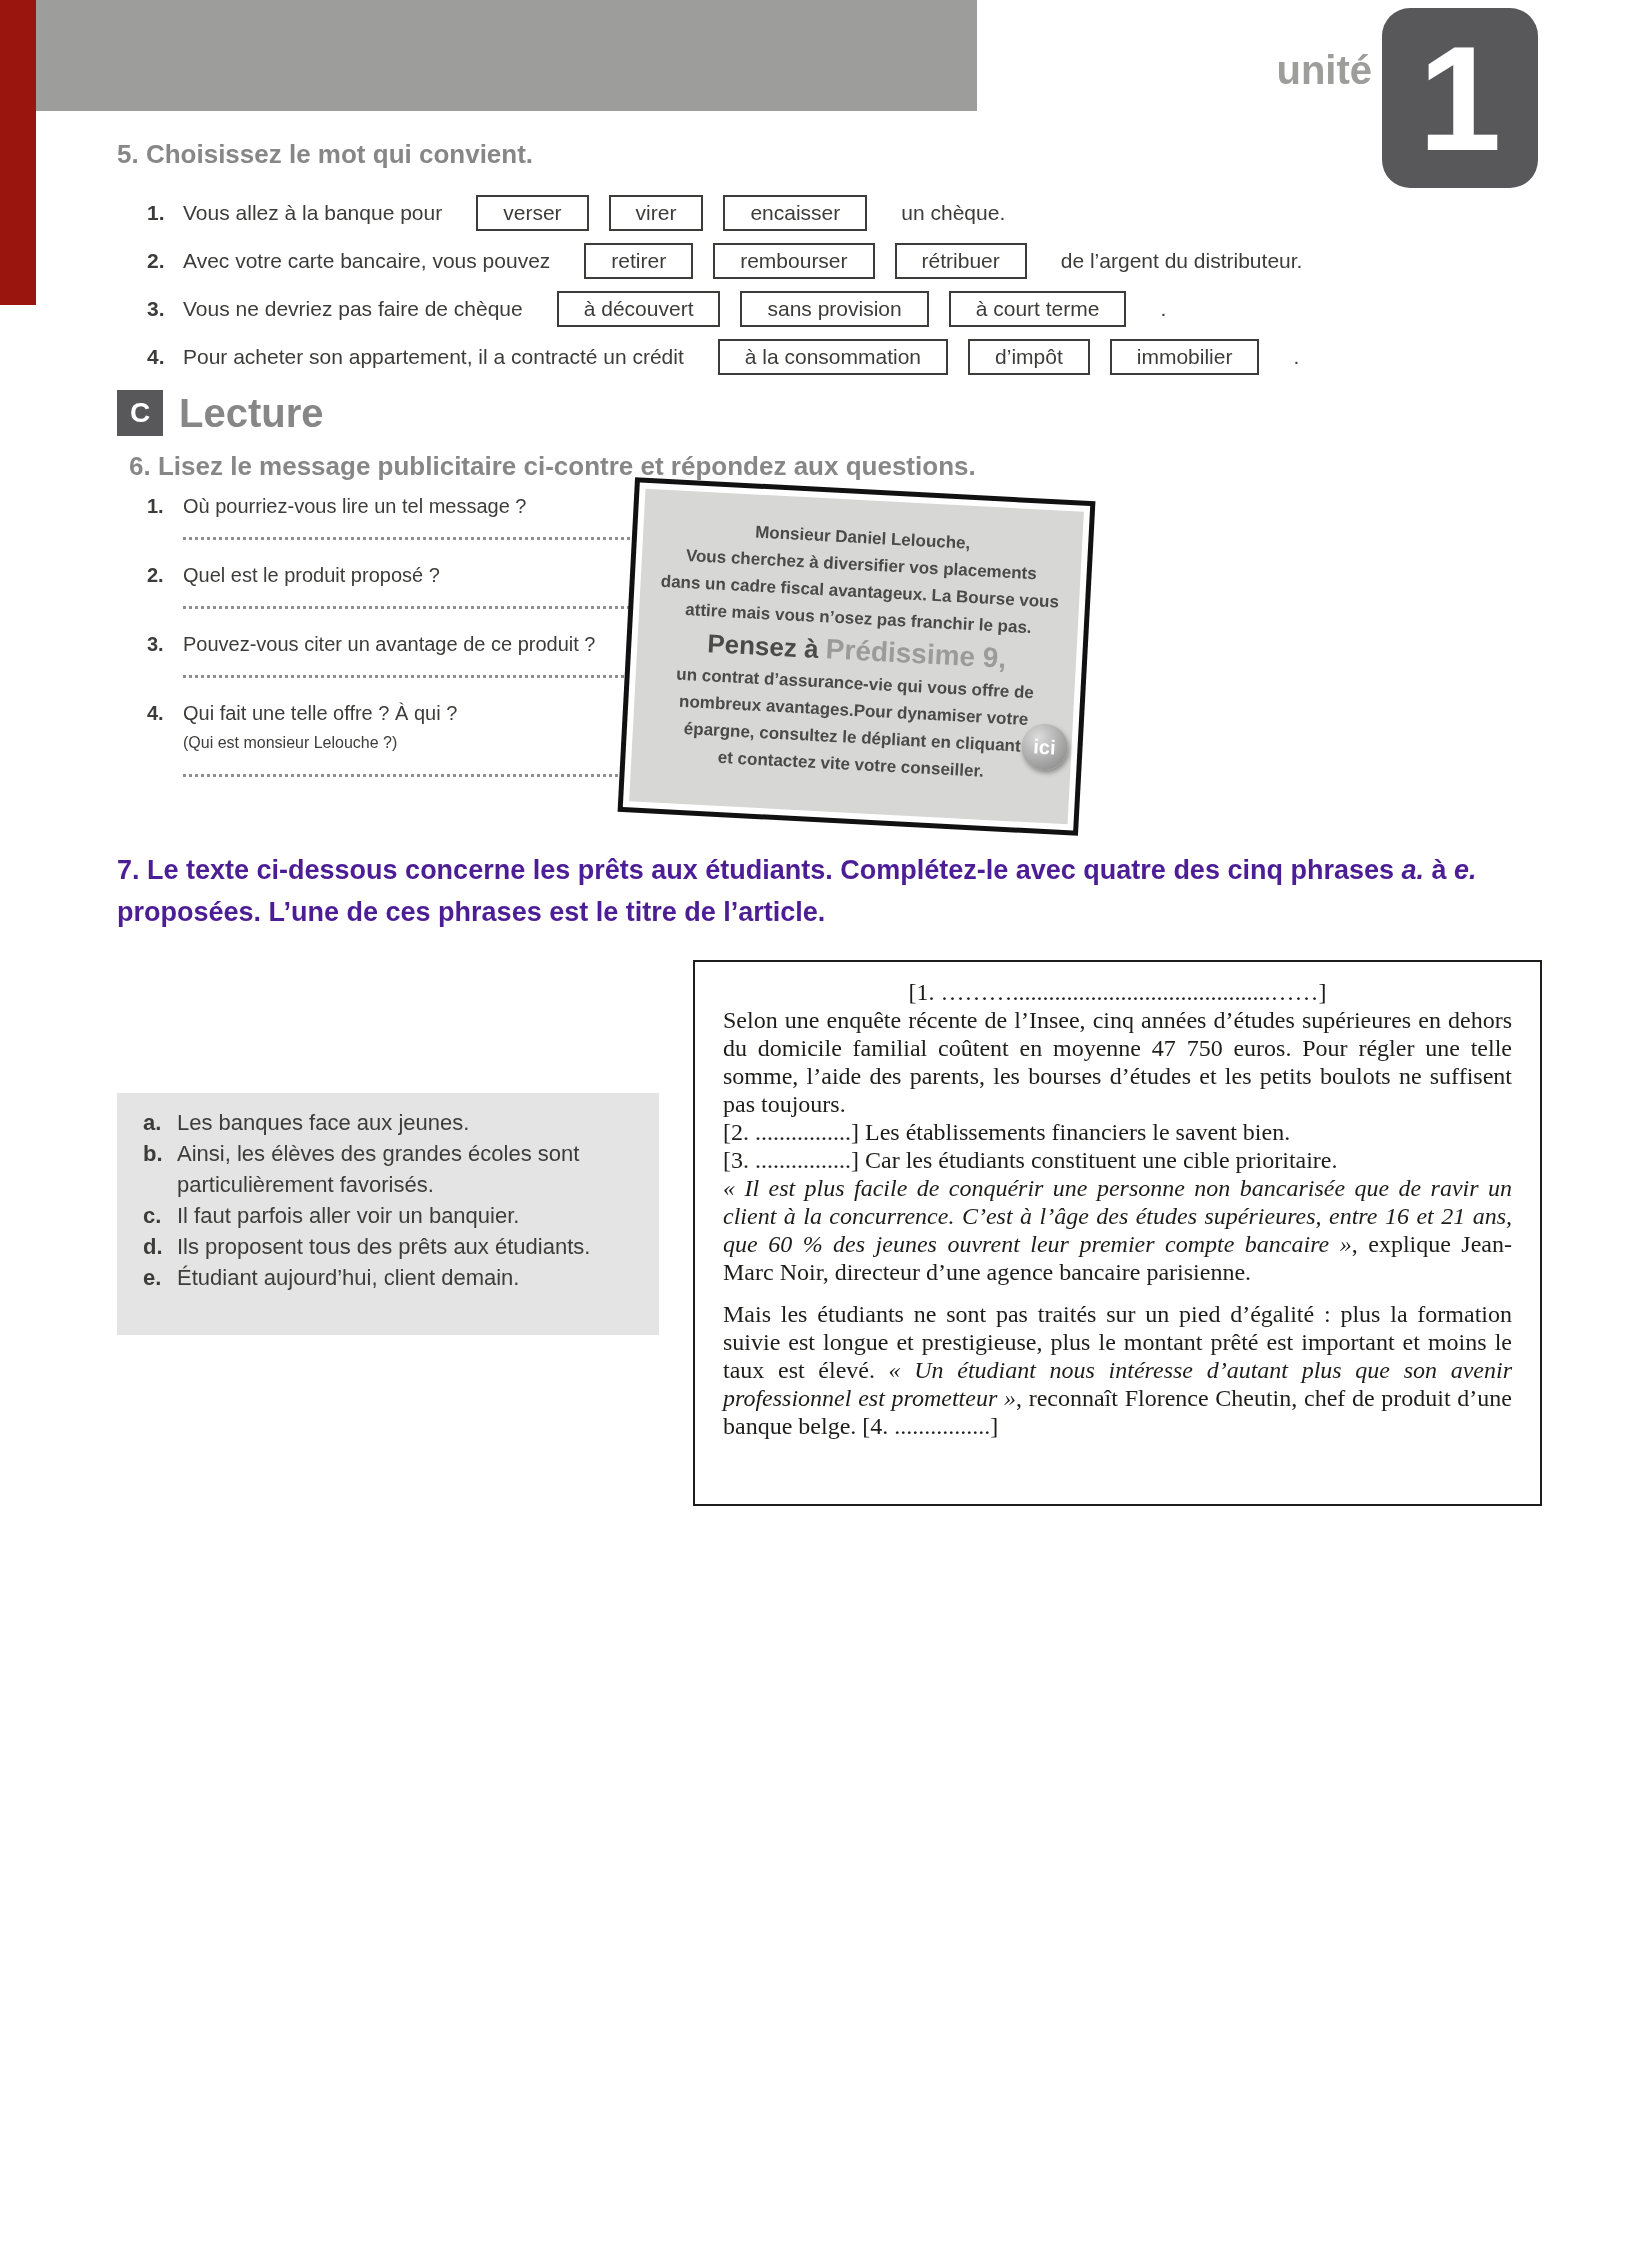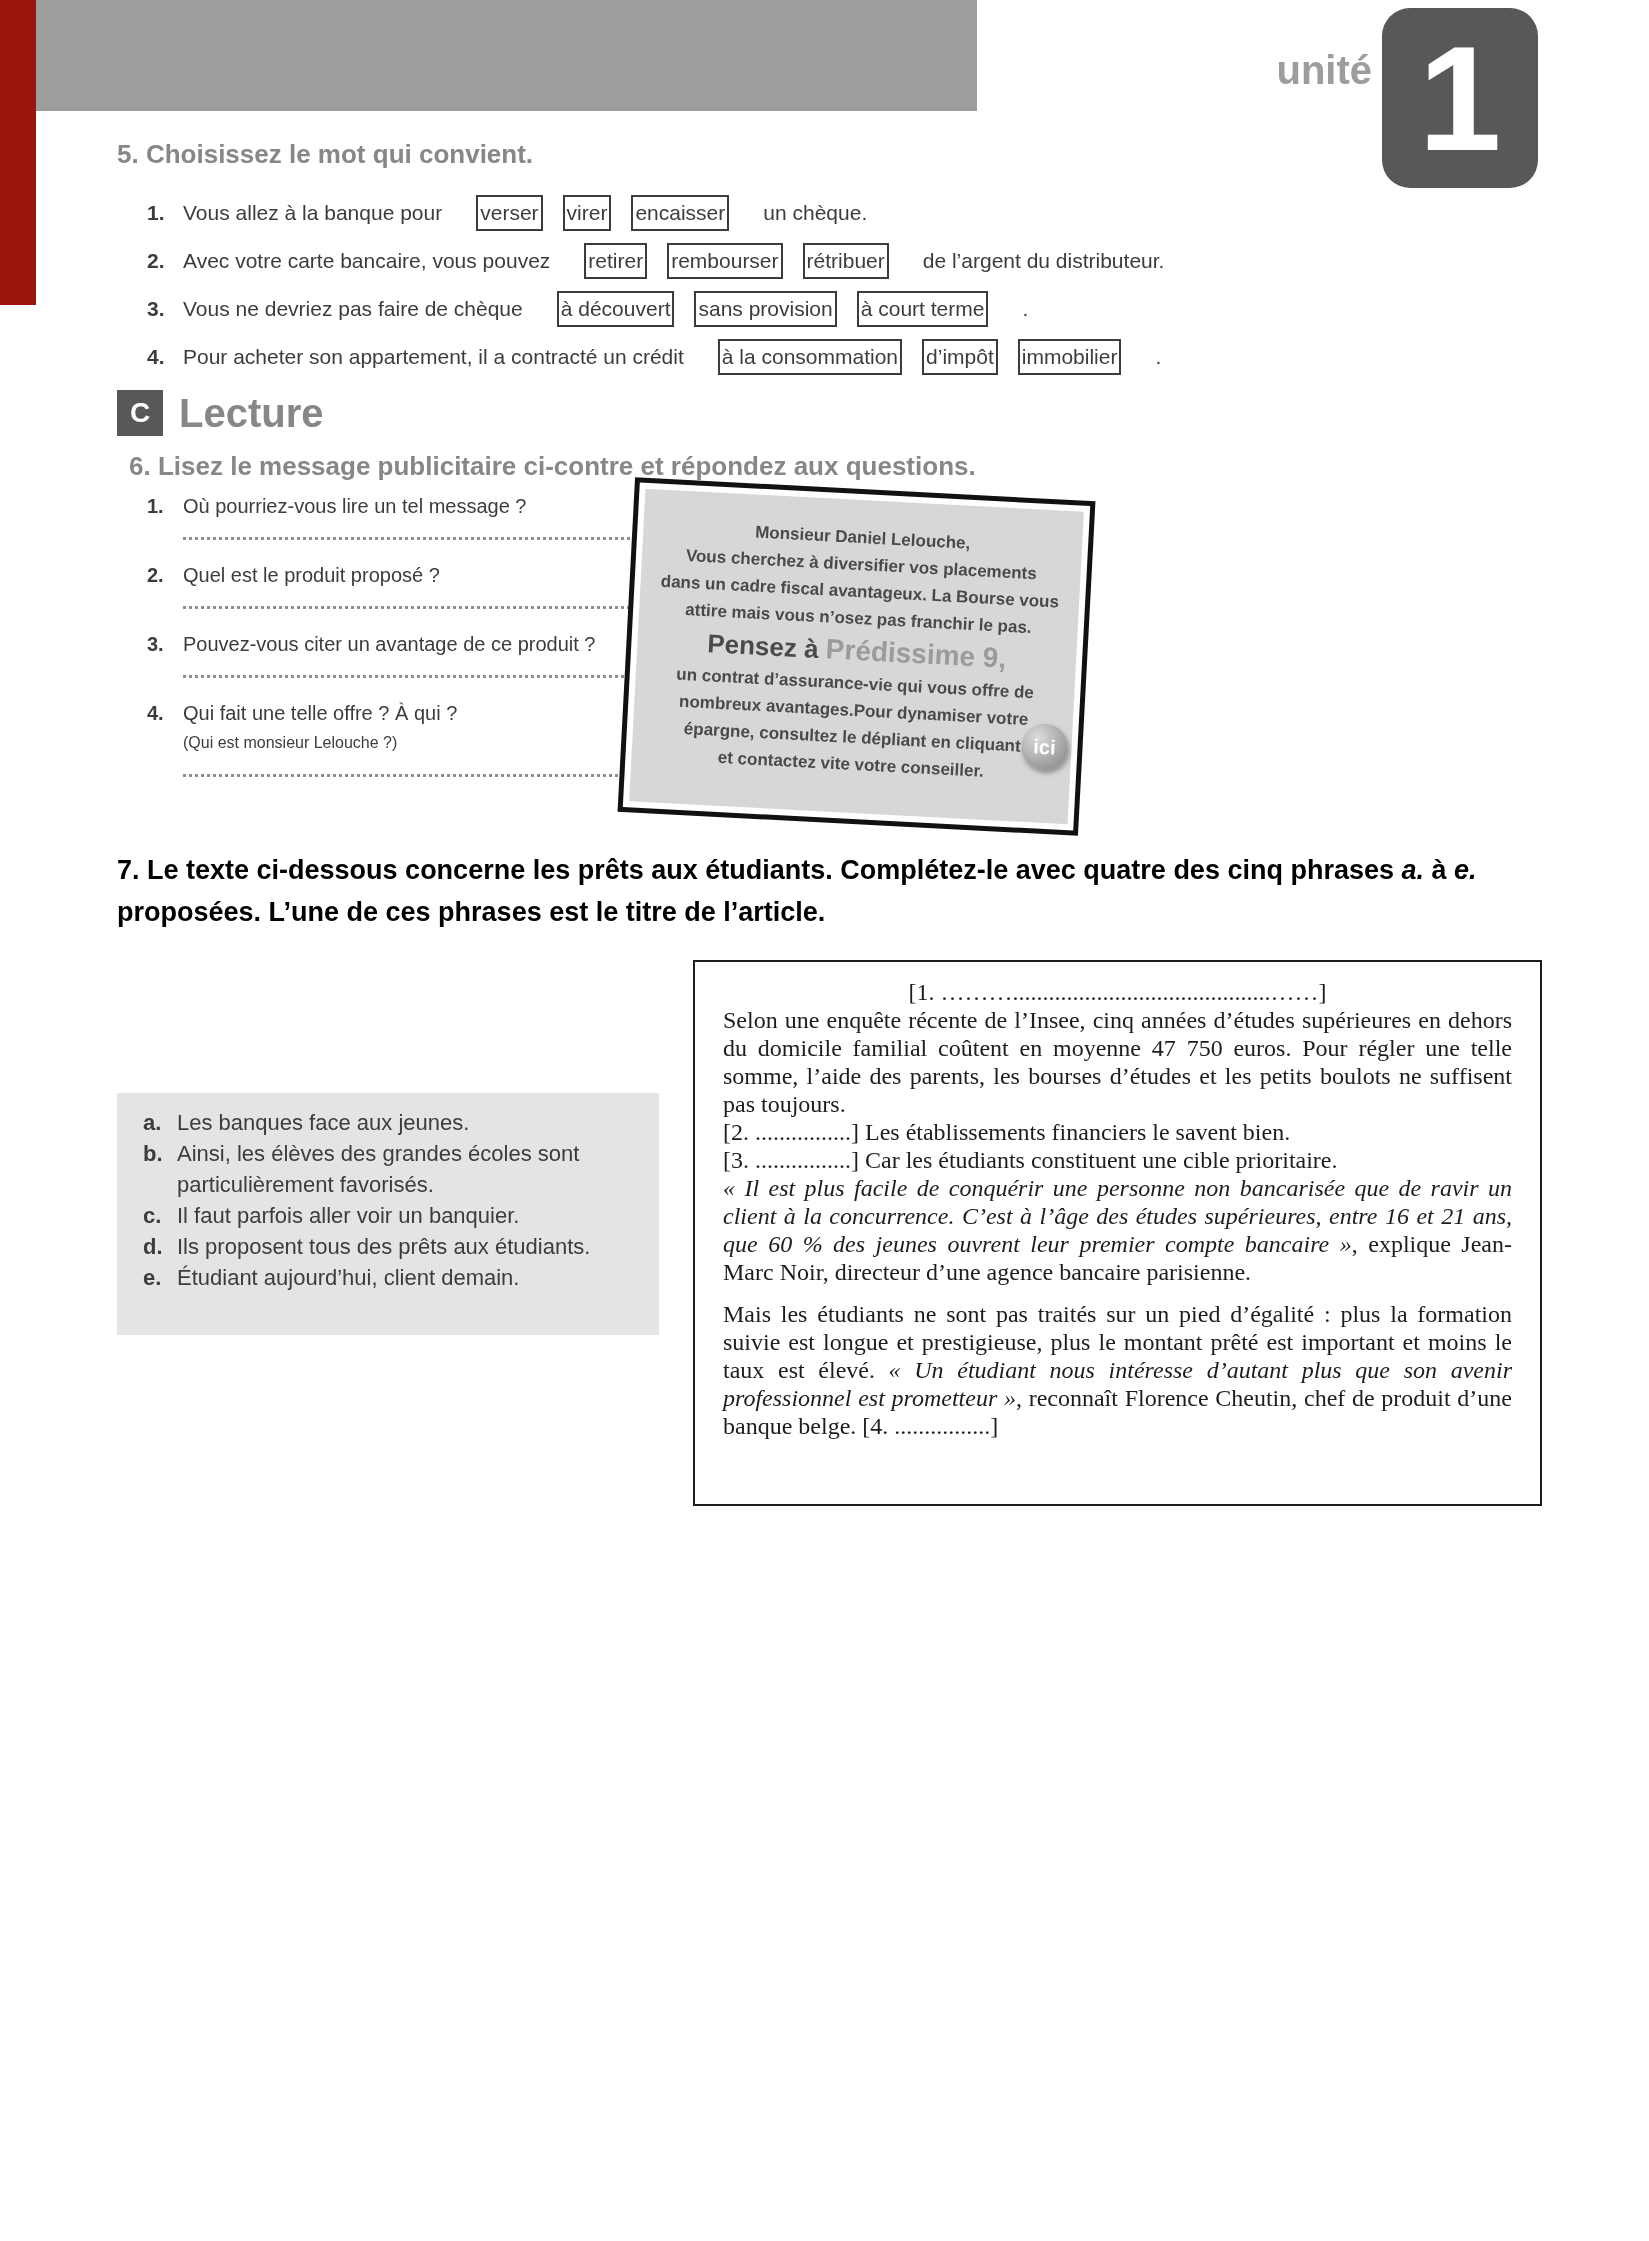--- a/index.html
+++ b/index.html
@@ -20,21 +20,21 @@
 
   
   .ex-title { font-size:26px; font-weight:bold; color:#878787; }
 
   
   .ex5 { position:absolute; left:117px; top:139px; width:1475px; }
   .ex5 .ex-title { margin-bottom:24px; }
   .item { display:flex; align-items:center; margin-left:30px; margin-bottom:10px; font-size:21px; min-height:38px; }
   .item .num { font-weight:bold; width:36px; flex-shrink:0; }
   .item .before { margin-right:34px; }
-  .choice { border:2px solid #3c3c3b; background:#fff; padding:4px 2px; margin-right:20px; white-space:nowrap; }
+  .choice { border:2px solid #3c3c3b; background:#fff; padding:4px 25px; margin-right:20px; white-space:nowrap; }
   .item .after { margin-left:14px; }
 
   
   .sectionC { position:absolute; left:117px; top:390px; display:flex; align-items:center; }
   .c-square { width:46px; height:46px; background:#58585a; color:#fff; font-weight:bold; font-size:28px;
               display:flex; align-items:center; justify-content:center; margin-right:16px; }
   .c-title { font-size:40px; font-weight:bold; color:#878787; }
 
   
   .ex6-title { position:absolute; left:117px; top:451px; width:1089px;margin-left:12px; }
@@ -54,21 +54,21 @@
   .ad-pensez { font-size:26px; line-height:38px; }
   .ad-pensez .product { font-size:28px; color:#9c9b9b; }
   .ici-ball { position:absolute; right:4px; top:214px; width:46px; height:46px; border-radius:50%;
               background:radial-gradient(circle at 35% 30%, #dcdcdc, #7f7f7f);
               box-shadow:2px 3px 5px rgba(0,0,0,0.35);
               display:flex; align-items:center; justify-content:center;
               color:#fff; font-size:20px; font-weight:bold; }
 
   
   .ex7-title { position:absolute; left:117px; top:849px; width:1436px; font-size:27px; line-height:42px;
-               font-weight:bold; color:#000000; }
+               font-weight:bold; color:#4c1d95; }
   .ex7-title .it { font-style:italic; }
 
   .options { position:absolute; left:117px; top:1093px; width:542px; height:242px;
              background:#e4e4e4; padding:14px 26px; }
   .opt { display:flex; font-size:22px; line-height:31px; }
   .opt .letter { font-weight:bold; width:34px; flex-shrink:0; }
   .opt .otext { flex:1; }
 
   .article { position:absolute; left:693px; top:960px; width:849px; height:546px;
              background:#ffffff; border:2px solid #1d1d1b; padding:16px 28px;

